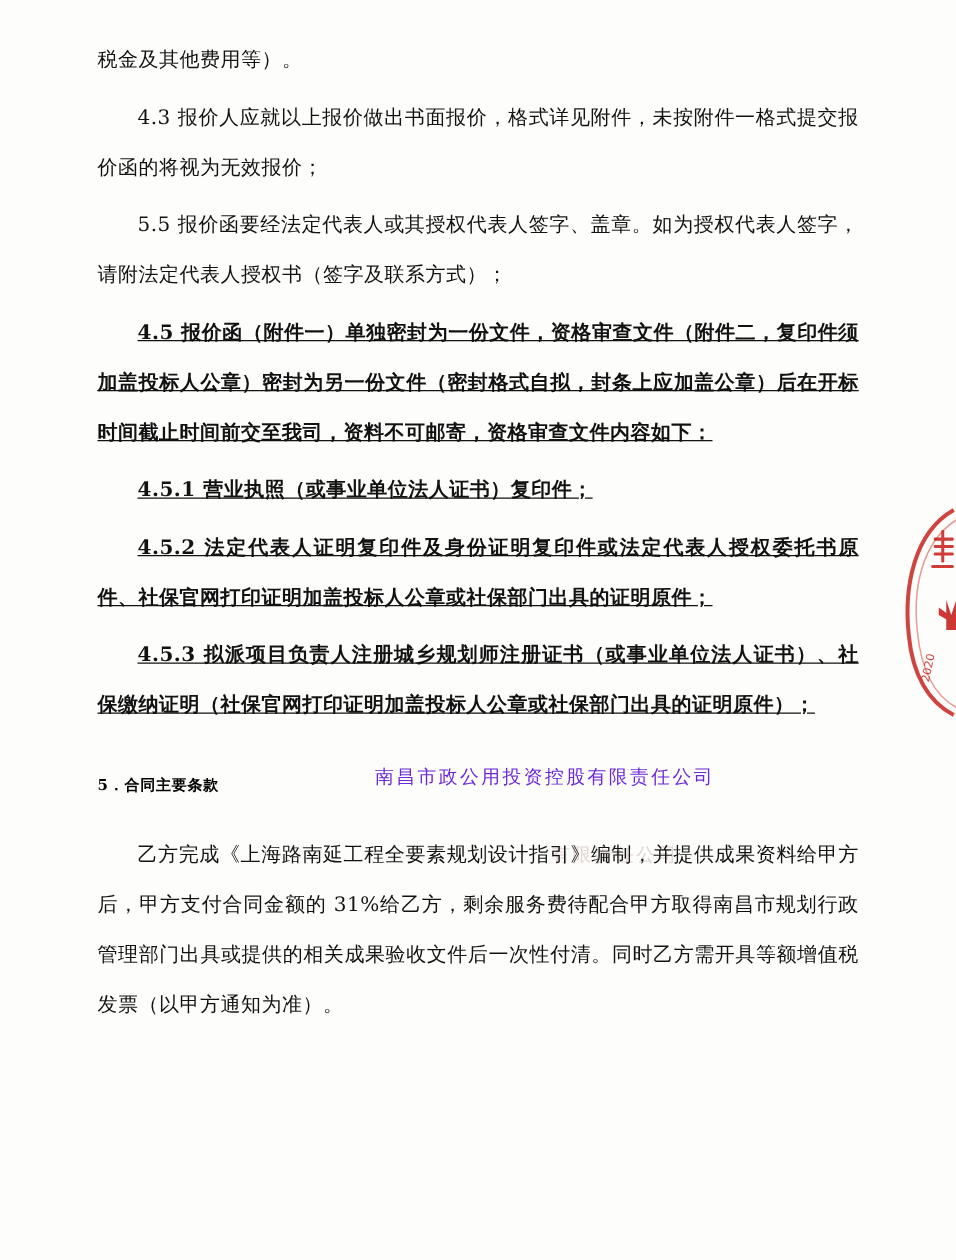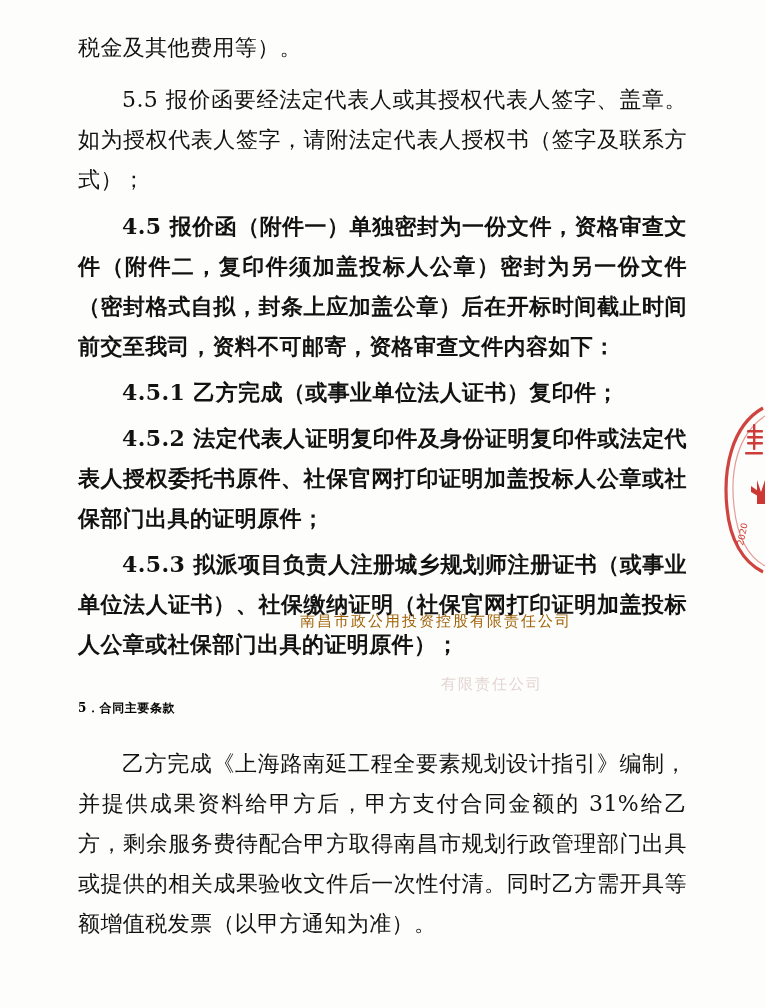--- a/index.html
+++ b/index.html
@@ -21,32 +21,33 @@
     box-sizing: border-box;
     padding: 28px 78px 0 78px;
     background: #fdfdfb;
   }
   .doc-body {
     position: relative;
     z-index: 3;
   }
   p.para {
     margin: 0 0 0 0;
-    font-size: 22px;
+    font-size: 16px;
     line-height: 40px;
     color: #121212;
     text-align: justify;
     text-justify: inter-ideograph;
     letter-spacing: 0.4px;
   }
   p.indent {
     text-indent: 2em;
   }
   p.bold {
     font-weight: bold;
+    text-decoration: underline;
   }
   p.heading {
     font-weight: bold;
     font-size: 12px;
     line-height: 40px;
     margin: 0;
     letter-spacing: 0.6px;
   }
   .gap-sm { height: 6px; }
   .gap-md { height: 12px; }
@@ -64,21 +65,21 @@
     overflow: hidden;
   }
   .seal svg { display: block; }
 
   
   .watermark {
     position: absolute;
     left: 300px;
     top: 612px;
     font-size: 15px;
-    color: #a16207;
+    color: #6d28d9;
     letter-spacing: 2px;
     white-space: nowrap;
     z-index: 1;
     font-family: Liberation Mono, monospace;
   }
   .watermark2 {
     position: absolute;
     left: 408px;
     top: 675px;
     font-size: 15px;
@@ -118,29 +119,30 @@
 
       <text x="22" y="146" font-family="DejaVu Sans, sans-serif" font-size="9" fill="#c8231f" opacity="0.85" transform="rotate(-78 22 146)">2020</text>
     </svg>
   </div>
 
   <div class="doc-body">
 
     <p class="para">税金及其他费用等）。</p>
     <div class="gap-sm"></div>
 
+    <p class="para indent">4.3 报价人应就以上报价做出书面报价，格式详见附件，未按附件一格式提交报价函的将视为无效报价；</p>
     <div class="gap-sm"></div>
 
     <p class="para indent">5.5 报价函要经法定代表人或其授权代表人签字、盖章。如为授权代表人签字，请附法定代表人授权书（签字及联系方式）；</p>
     <div class="gap-sm"></div>
 
     <p class="para indent bold">4.5 报价函（附件一）单独密封为一份文件，资格审查文件（附件二，复印件须加盖投标人公章）密封为另一份文件（密封格式自拟，封条上应加盖公章）后在开标时间截止时间前交至我司，资料不可邮寄，资格审查文件内容如下：</p>
     <div class="gap-sm"></div>
 
-    <p class="para indent bold">4.5.1 乙方完成（或事业单位法人证书）复印件；</p>
+    <p class="para indent bold">4.5.1 营业执照（或事业单位法人证书）复印件；</p>
     <div class="gap-sm"></div>
 
     <p class="para indent bold">4.5.2 法定代表人证明复印件及身份证明复印件或法定代表人授权委托书原件、社保官网打印证明加盖投标人公章或社保部门出具的证明原件；</p>
     <div class="gap-sm"></div>
 
     <p class="para indent bold">4.5.3 拟派项目负责人注册城乡规划师注册证书（或事业单位法人证书）、社保缴纳证明（社保官网打印证明加盖投标人公章或社保部门出具的证明原件）；</p>
     <div class="gap-sm"></div>
 
     <div class="gap-sm"></div>
 

